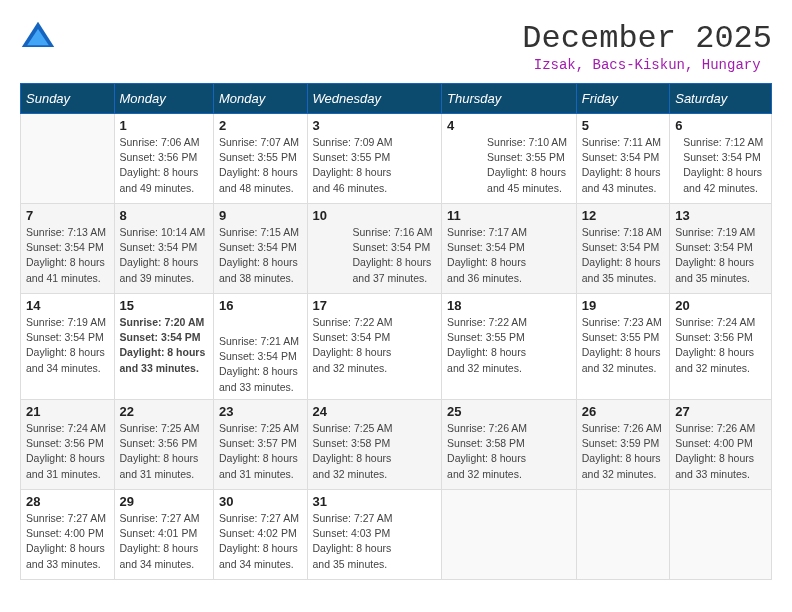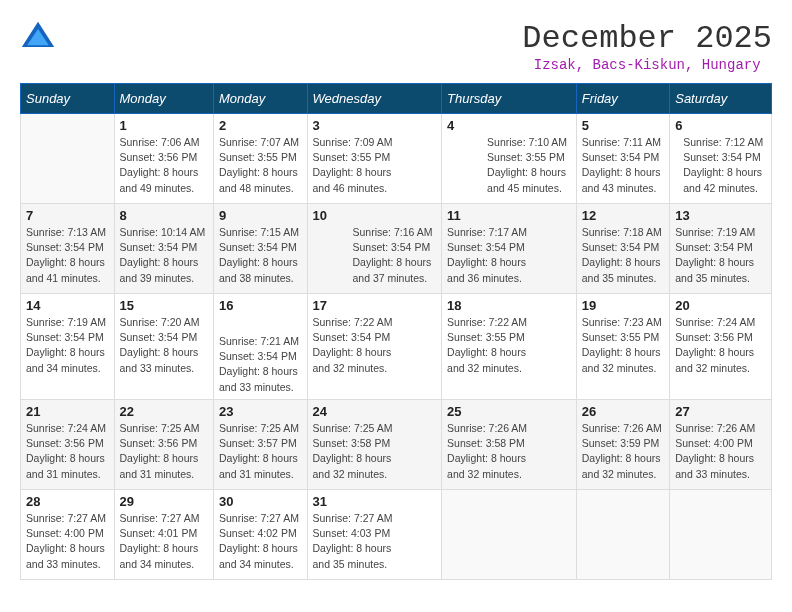--- a/index.html
+++ b/index.html
@@ -221,21 +221,21 @@
       <tr>
         <td>
           <span class="day-num">14</span>
           <div class="day-info" style="white-space: pre-line;">Sunrise: 7:19 AM
 Sunset: 3:54 PM
 Daylight: 8 hours
 and 34 minutes.</div>
         </td>
         <td>
           <span class="day-num">15</span>
-          <div class="day-info" style="white-space: pre-line;">Sunrise: 7:20 AM
+          <div class="day-info" style="white-space: pre-line; font-weight: bold;">Sunrise: 7:20 AM
 Sunset: 3:54 PM
 Daylight: 8 hours
 and 33 minutes.</div>
         </td>
         <td>
           <span class="day-num">16</span>
           <div class="day-info" style="white-space: pre-line; margin-top: 21px;">Sunrise: 7:21 AM
 Sunset: 3:54 PM
 Daylight: 8 hours
 and 33 minutes.</div>

